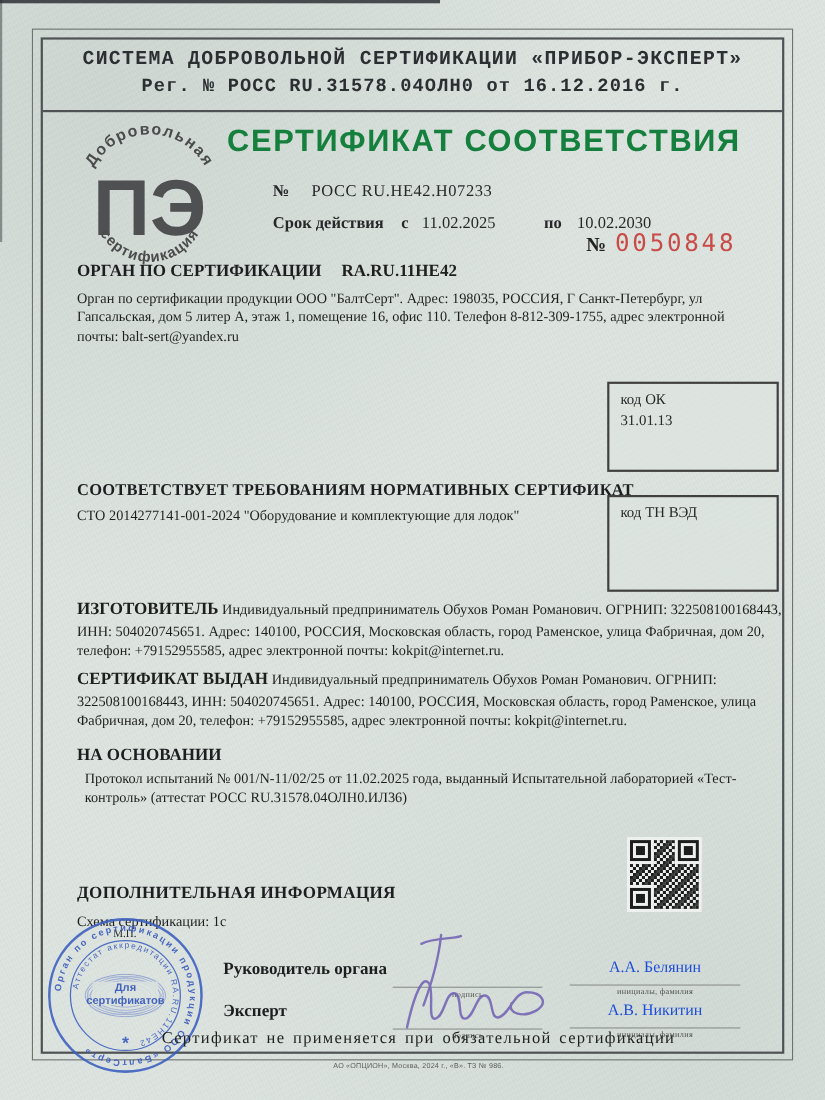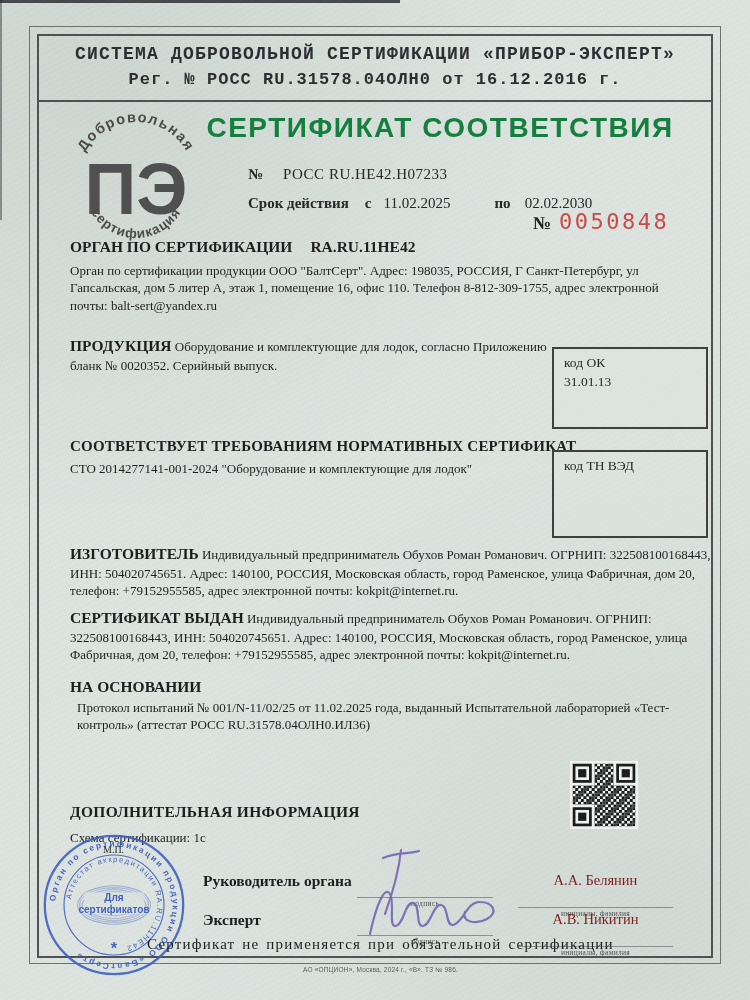--- a/index.html
+++ b/index.html
@@ -70,21 +70,21 @@
 
   .mp-mark{left:103px;top:844px;font-size:10px;color:#2a2c2b;}
   .stamp{left:40px;top:831px;width:148px;height:148px;opacity:.88;}
 
   .role{font-weight:bold;font-size:15.5px;color:#1c1e20;}
   .role-head{left:203px;top:872px;}
   .role-expert{left:203px;top:911px;}
   .sig-block{position:absolute;text-align:center;font-family:"Liberation Serif",serif;}
   .sig-space{height:18px;border-bottom:1px solid #8b8f8d;}
   .sig-caption{font-size:7.5px;color:#4e504f;letter-spacing:.3px;margin-top:1px;}
-  .sig-name{font-size:14.5px;color:#7f1d1d;padding-bottom:18px;border-bottom:1px solid #8b8f8d;}
+  .sig-name{font-size:14.5px;color:#1d4ed8;padding-bottom:6px;border-bottom:1px solid #8b8f8d;}
   .sigline-1{left:357px;top:879px;width:136px;}
   .sigline-2{left:357px;top:917px;width:136px;}
   .nameline-1{left:518px;top:872px;width:155px;}
   .nameline-2{left:518px;top:911px;width:155px;}
   .ink{left:355px;top:842px;width:160px;height:105px;pointer-events:none;}
 
   .disclaimer{left:147px;top:936px;font-size:15px;letter-spacing:1.2px;word-spacing:2px;color:#1e201f;}
   .footer-print{left:303px;top:966px;font-family:"Liberation Sans",sans-serif;font-size:6.5px;color:#5a5d5b;letter-spacing:.2px;}
 </style>
 </head>
@@ -114,36 +114,32 @@
     </text>
   </svg>
 
   <div class="abs doc-title">СЕРТИФИКАТ СООТВЕТСТВИЯ</div>
 
   <div class="abs certno">
     <span class="no-sym">№</span><span class="certno-val">РОСС RU.HE42.H07233</span>
   </div>
 
   <div class="abs validity">
-    <span class="lbl">Срок действия</span><span class="lbl v-from-l">с</span><span class="v-from">11.02.2025</span><span class="lbl v-to-l">по</span><span class="v-to">02.02.2030</span>
+    <span class="lbl">Срок действия</span><span class="lbl v-from-l">с</span><span class="v-from">11.02.2025</span><span class="lbl v-to-l">по</span><span class="v-to">10.02.2030</span>
   </div>
 
   <div class="abs formno">
     <span class="no-sym2">№</span><span class="formno-val">0050848</span>
   </div>
 
   <div class="abs organ-head">
     <span class="sec-head">ОРГАН ПО СЕРТИФИКАЦИИ</span><span class="sec-code">RA.RU.11HE42</span>
   </div>
   <div class="abs organ-text body-text">Орган по сертификации продукции ООО "БалтСерт". Адрес: 198035, РОССИЯ, Г Санкт-Петербург, ул Гапсальская, дом 5 литер А, этаж 1, помещение 16, офис 110. Телефон 8-812-309-1755, адрес электронной почты: balt-sert@yandex.ru</div>
 
-  <div class="abs prod-block body-text">
-    <span class="inline-head">ПРОДУКЦИЯ</span>
-    <span>Оборудование и комплектующие для лодок, согласно Приложению бланк № 0020352. Серийный выпуск.</span>
-  </div>
   <div class="abs code-box ok-box">
     <div>код ОК</div>
     <div class="val">31.01.13</div>
   </div>
 
   <div class="abs conf-head sec-head" style="font-size:15px;">СООТВЕТСТВУЕТ ТРЕБОВАНИЯМ НОРМАТИВНЫХ СЕРТИФИКАТ</div>
   <div class="abs conf-text body-text">СТО 2014277141-001-2024 "Оборудование и комплектующие для лодок"</div>
   <div class="abs code-box tnved-box">
     <div>код ТН ВЭД</div>
   </div>

